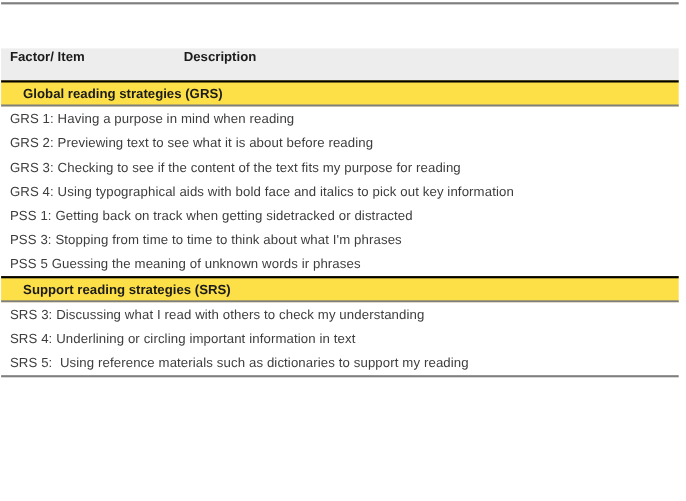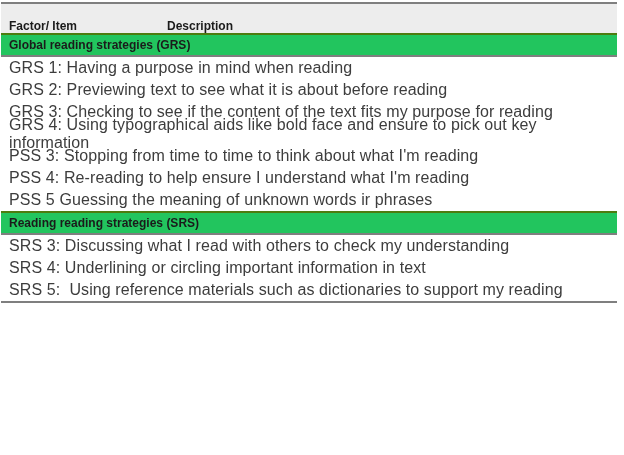--- a/index.html
+++ b/index.html
@@ -13,78 +13,79 @@
   .strategies-table {
     width: 616px;
     margin-left: 1px;
     margin-top: 2px;
     border-top: 2px solid #7f7f7f;
     border-bottom: 2px solid #7f7f7f;
     background: #ffffff;
   }
   .header-row {
     display: flex;
-    align-items: flex-end;
+    align-items: flex-start;
     height: 29px;
     background: #ededed;
     font-weight: bold;
     font-size: 12px;
     color: #1b1b1b;
+    margin-top: 40px;
   }
   .col-factor {
     width: 150px;
     padding-left: 8px;
     flex: 0 0 auto;
   }
   .col-desc {
     flex: 1 1 auto;
     padding-left: 16px;
   }
   .section-row {
     display: flex;
     align-items: center;
     height: 24px;
-    background: #22c55e;
-    border-top: 2px solid #4d7c0f;
+    background: #fde047;
+    border-top: 2px solid #000000;
     border-bottom: 2px solid #7f7f7f;
-    padding-left: 8px;
+    padding-left: 20px;
     font-weight: bold;
     font-size: 12px;
     color: #1b1b1b;
   }
   .item-row {
     display: flex;
     align-items: center;
     height: 22px;
     padding-left: 8px;
-    font-size: 16px;
+    font-size: 12px;
     color: #3d3d3d;
     background: #ffffff;
     white-space: pre-wrap;
     letter-spacing: 0.1px;
   }
 </style>
 </head>
 <body>
 
 <div class="strategies-table">
 
   <div class="header-row">
     <div class="col-factor">Factor/ Item</div>
     <div class="col-desc">Description</div>
   </div>
 
   <div class="section-row">Global reading strategies (GRS)</div>
   <div class="item-row">GRS 1: Having a purpose in mind when reading</div>
   <div class="item-row">GRS 2: Previewing text to see what it is about before reading</div>
   <div class="item-row">GRS 3: Checking to see if the content of the text fits my purpose for reading</div>
-  <div class="item-row">GRS 4: Using typographical aids like bold face and ensure to pick out key information</div>
+  <div class="item-row">GRS 4: Using typographical aids with bold face and italics to pick out key information</div>
 
-  <div class="item-row">PSS 3: Stopping from time to time to think about what I'm reading</div>
-  <div class="item-row">PSS 4: Re-reading to help ensure I understand what I'm reading</div>
+  <div class="item-row">PSS 1: Getting back on track when getting sidetracked or distracted</div>
+  <div class="item-row">PSS 3: Stopping from time to time to think about what I'm phrases</div>
   <div class="item-row">PSS 5 Guessing the meaning of unknown words ir phrases</div>
 
-  <div class="section-row">Reading reading strategies (SRS)</div>
+  <div class="section-row">Support reading strategies (SRS)</div>
   <div class="item-row">SRS 3: Discussing what I read with others to check my understanding</div>
   <div class="item-row">SRS 4: Underlining or circling important information in text</div>
   <div class="item-row">SRS 5:  Using reference materials such as dictionaries to support my reading</div>
 
 </div>
 
 </body></html>

